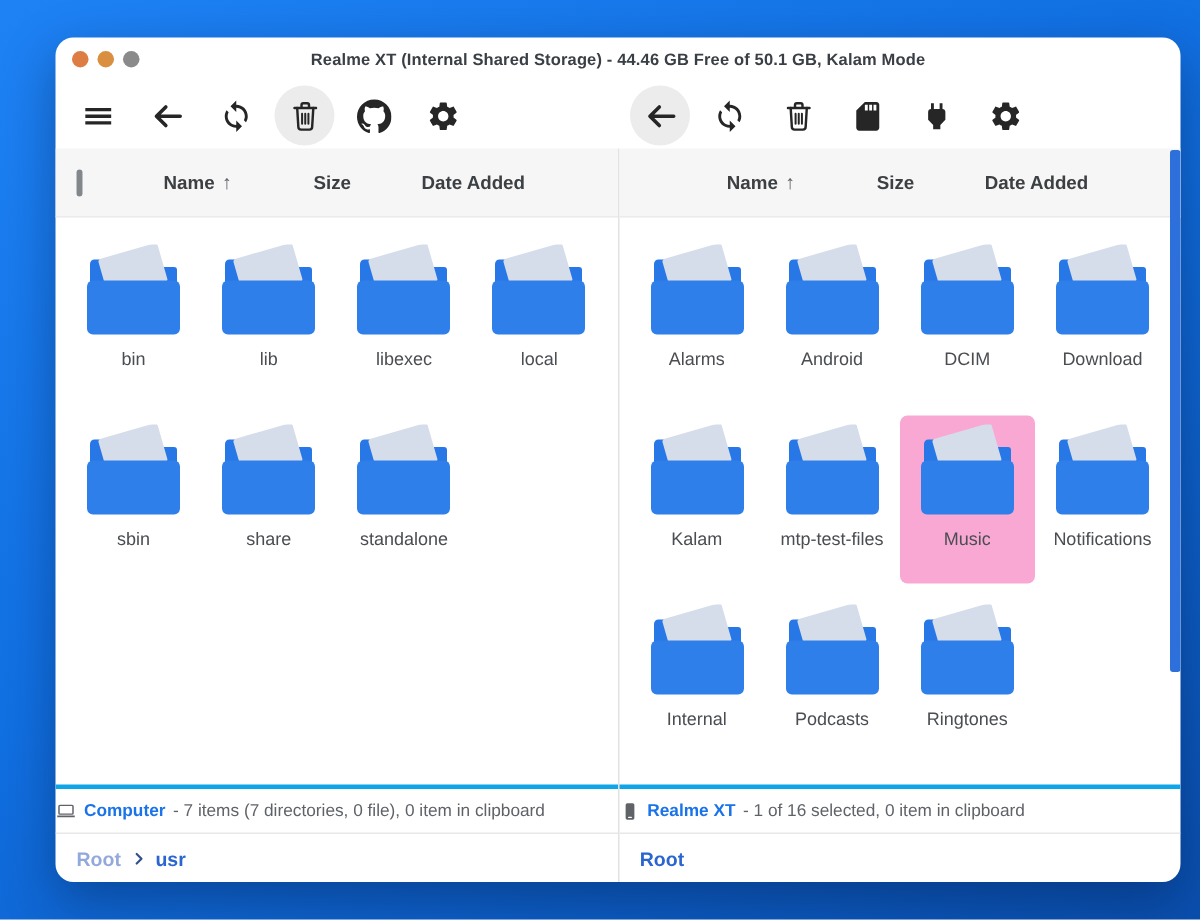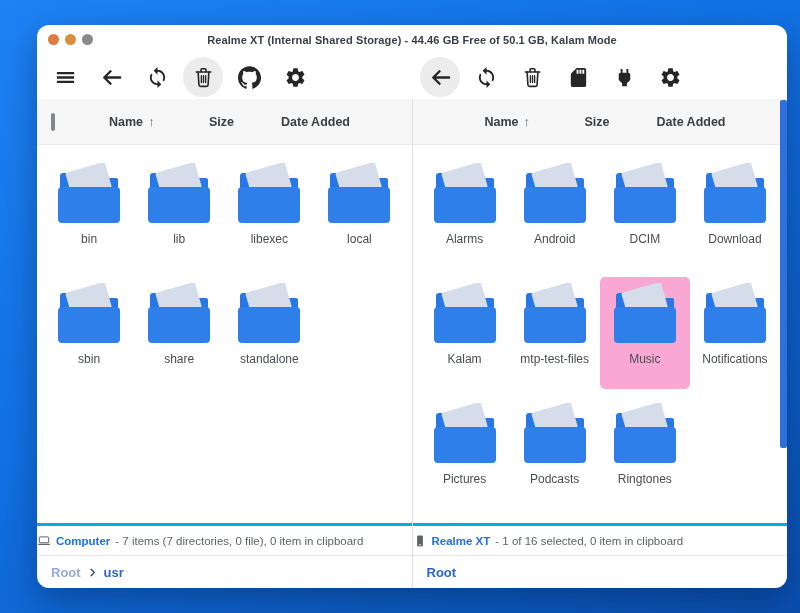--- a/index.html
+++ b/index.html
@@ -327,21 +327,21 @@
         <div class="item">
             <svg class="ficon">
               <use href="#sym-folder"></use>
             </svg>
             <span class="ilabel">Notifications</span>
           </div>
         <div class="item">
             <svg class="ficon">
               <use href="#sym-folder"></use>
             </svg>
-            <span class="ilabel">Pictures</span>
+            <span class="ilabel">Internal</span>
           </div>
         <div class="item">
             <svg class="ficon">
               <use href="#sym-folder"></use>
             </svg>
             <span class="ilabel">Podcasts</span>
           </div>
         <div class="item">
             <svg class="ficon">
               <use href="#sym-folder"></use>

